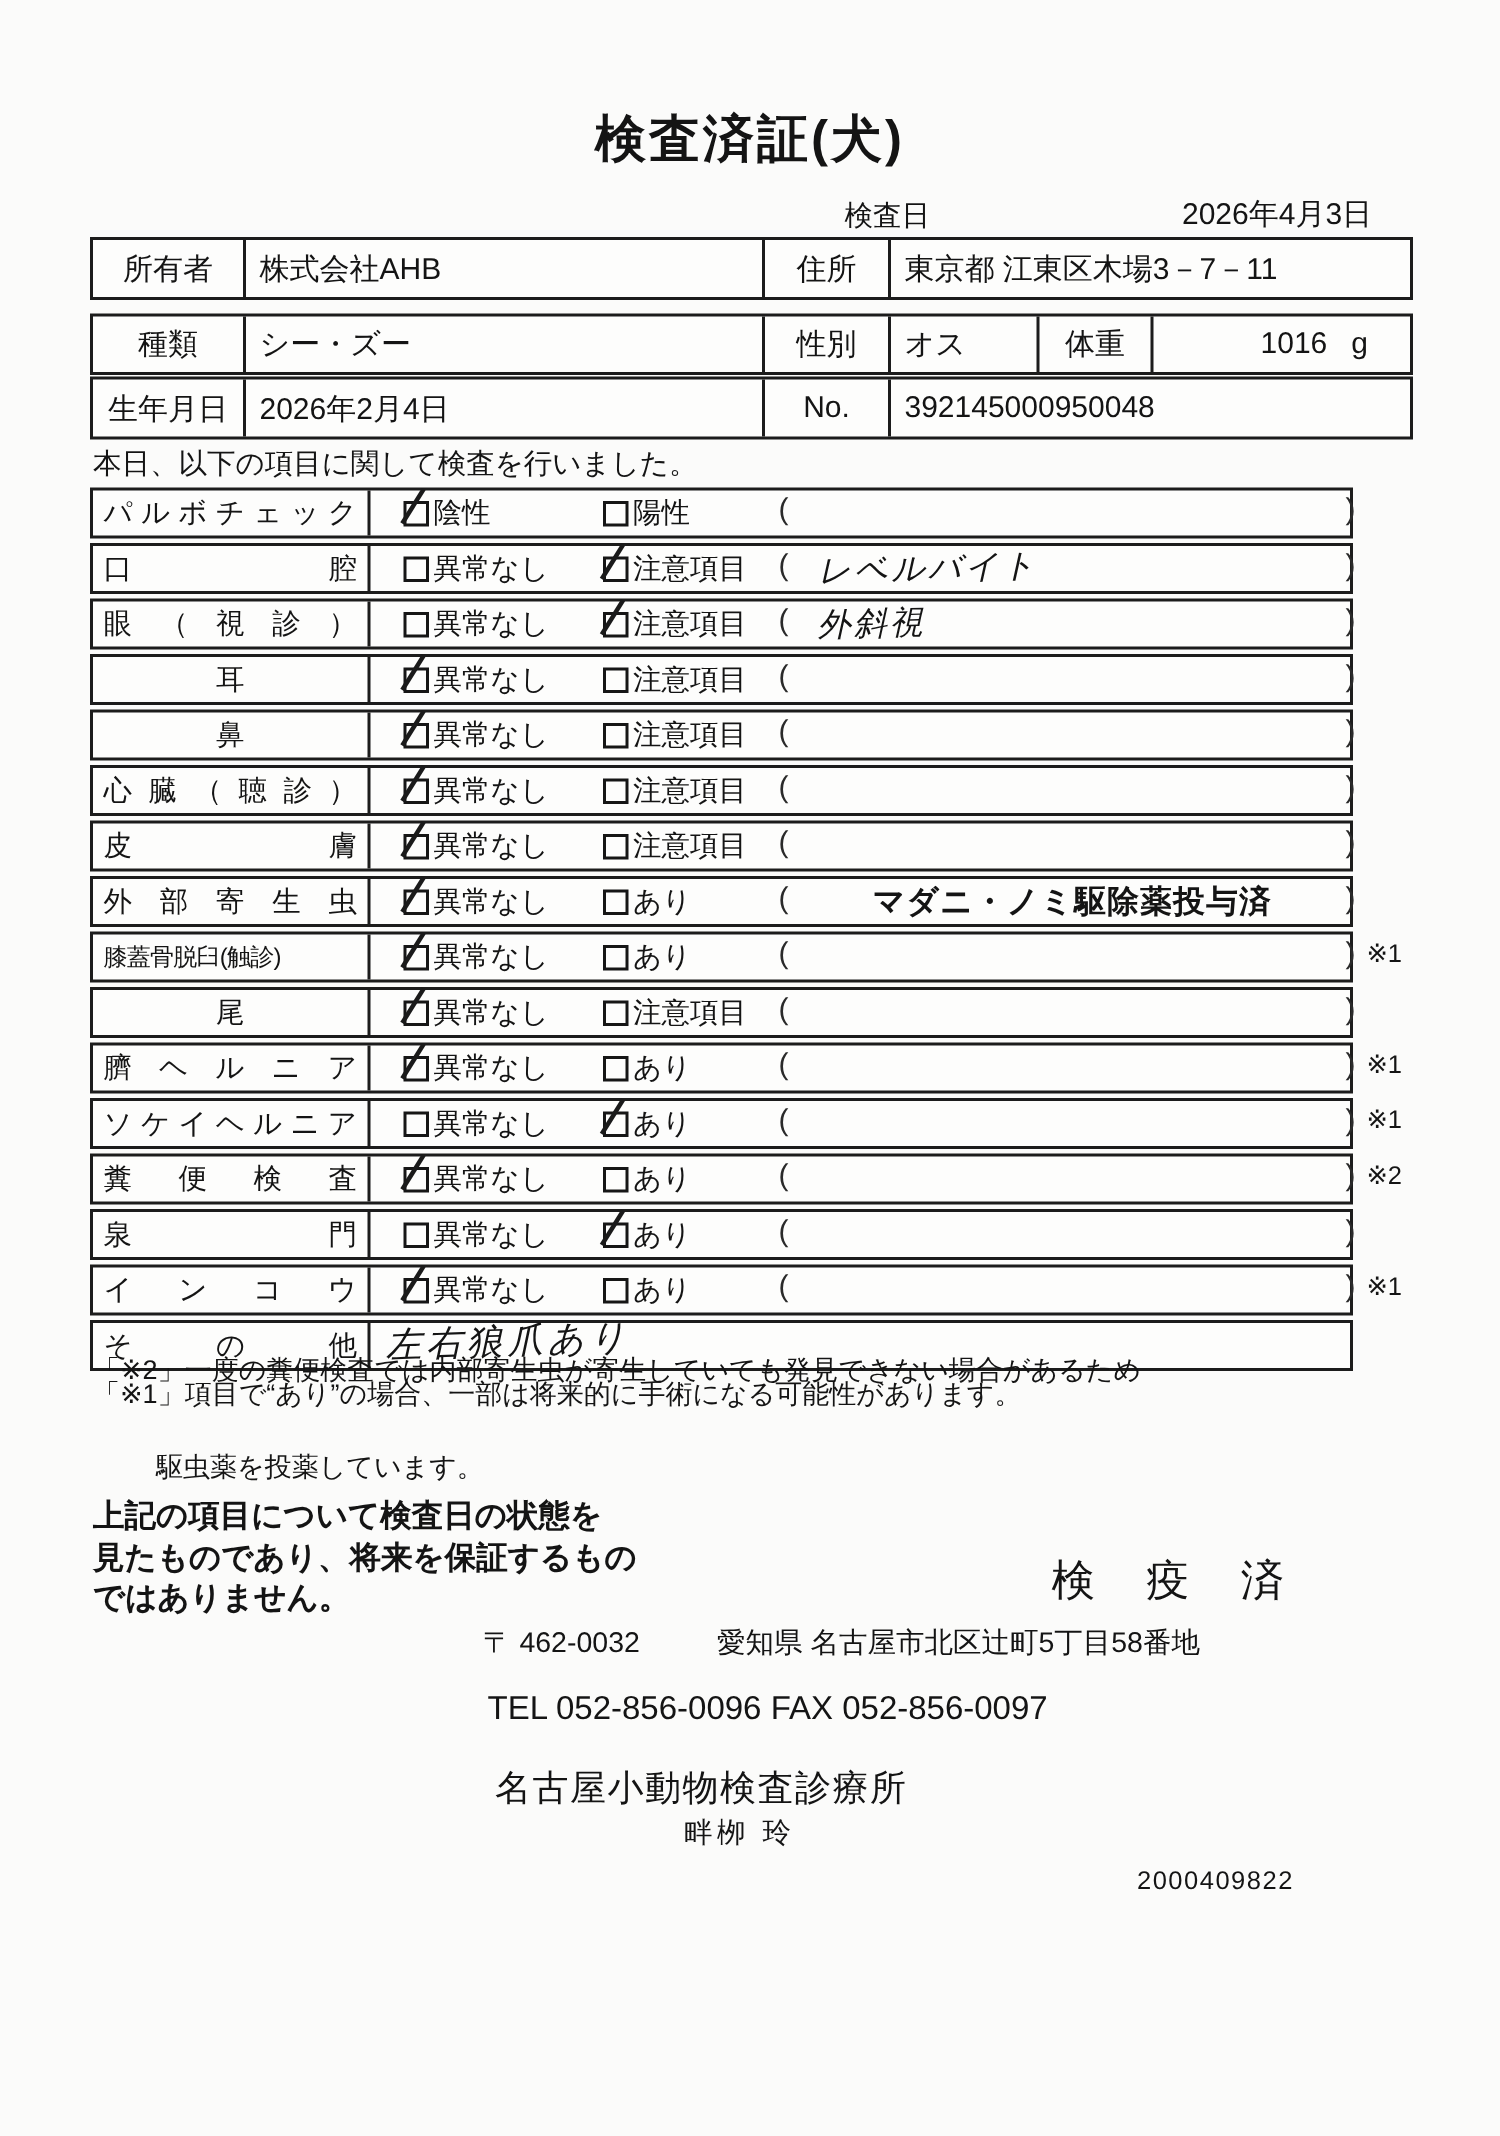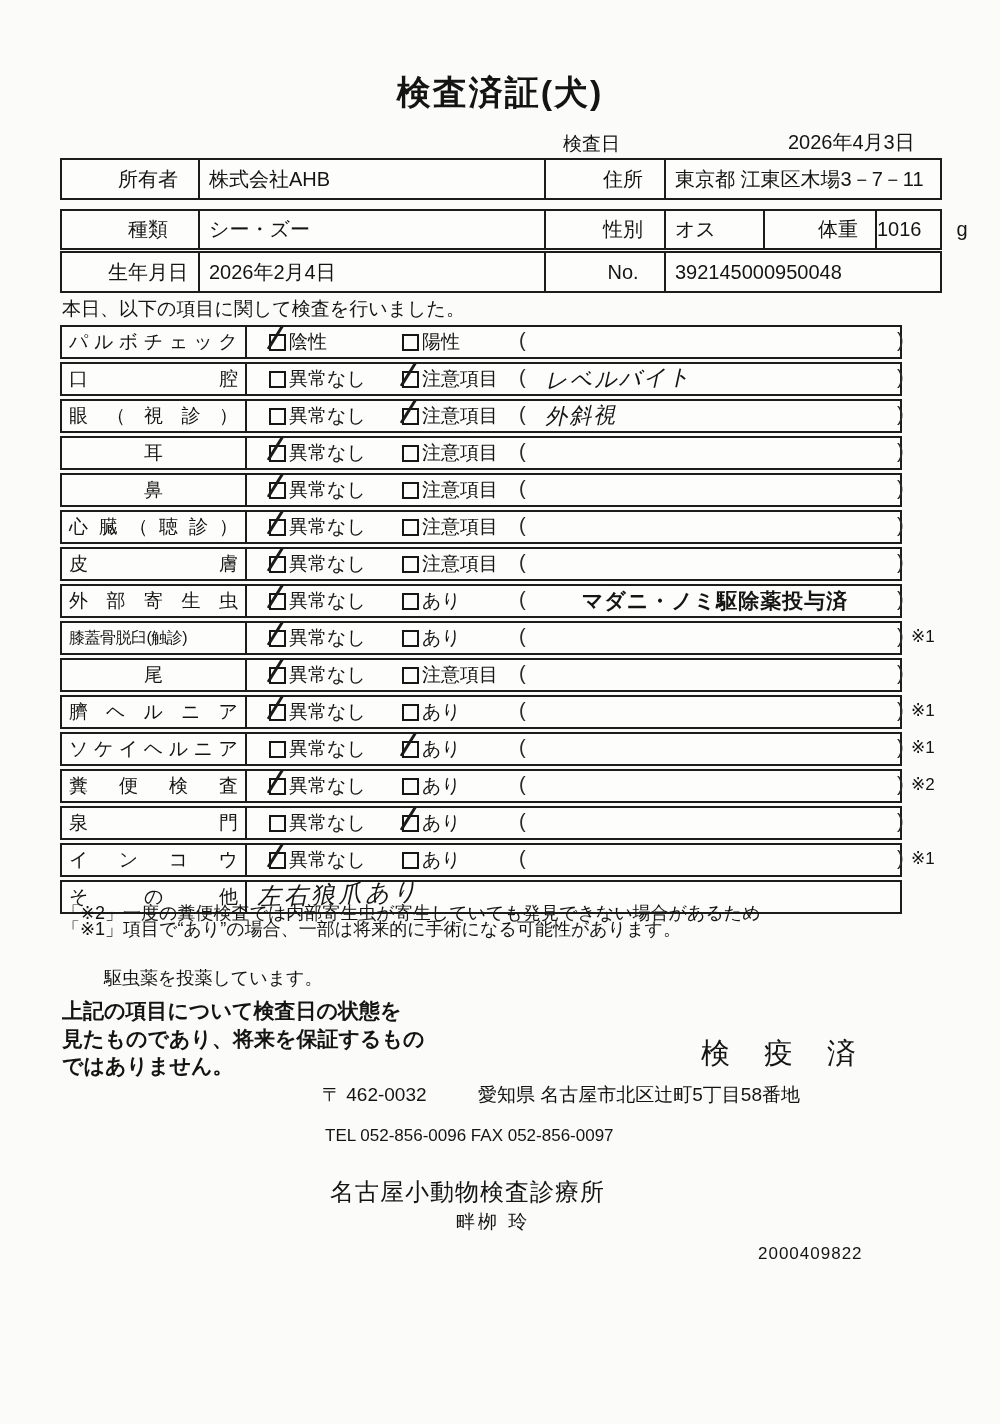--- a/index.html
+++ b/index.html
@@ -13,30 +13,30 @@
   .title{top:70px;left:0;width:100%;text-align:center;font-size:34px;font-weight:bold;letter-spacing:2px;}
   .date-label{top:131px;left:563px;font-size:19px;}
   .date-value{top:129px;left:788px;font-size:20px;}
 
   
   .itable{left:60px;width:878px;border:2px solid #1c1c1c;display:flex;align-items:stretch;font-size:20px;background:#fdfdfc;}
   .t1{top:158px;height:38px;}
   .t2a{top:209px;height:37px;}
   .t2b{top:251px;height:38px;}
   .cell{display:flex;align-items:center;}
-  .cell.lab{justify-content:center;padding-left:36px;}
+  .cell.lab{justify-content:center;}
   .cell.val{padding-left:9px;}
   .br{border-right:2px solid #1c1c1c;}
   .w100{width:100px;flex:none;}
   .w335{width:335px;flex:none;}
   .w82{width:82px;flex:none;}
   .w88{width:88px;flex:none;}
   .w74{width:74px;flex:none;}
   .grow{flex:1;}
-  .weight-val{justify-content:flex-end;padding-right:28px;gap:19px;}
+  .weight-val{justify-content:flex-end;padding-right:28px;}
   .weight-unit{margin-left:16px;}
 
   .intro{top:296px;left:62px;font-size:19px;}
 
   
   .exam{top:325px;left:60px;width:842px;}
   .erow{position:relative;height:30px;border:2px solid #1c1c1c;margin-bottom:3px;background:#fdfdfc;display:flex;align-items:stretch;}
   .elabel{width:169px;flex:none;border-right:2px solid #1c1c1c;padding:0 7px;font-size:19px;display:flex;align-items:center;overflow:hidden;}
   .elabel.j{justify-content:space-between;}
   .elabel.j span{display:flex;justify-content:space-between;width:100%;}
@@ -63,21 +63,21 @@
 
   .fn{left:62px;font-size:18px;}
   .fn1{top:917px;}
   .fn2a{top:901px;}
   .fn2b{top:966px;left:104px;}
 
   .statement{top:997px;left:62px;font-size:21px;font-weight:bold;line-height:27.5px;white-space:pre-line;}
   .stamp{top:1034px;left:701px;font-size:29px;letter-spacing:13px;}
   .postal{top:1082px;left:322px;font-size:19px;}
   .caddress{top:1082px;left:478px;font-size:19px;}
-  .telfax{top:1126px;left:325px;font-size:17px;}
+  .telfax{top:1126px;left:325px;font-size:22px;}
   .cname{top:1176px;left:330px;font-size:24px;letter-spacing:1px;}
   .cperson{top:1209px;left:456px;font-size:19px;letter-spacing:3px;}
   .serial{top:1244px;left:758px;font-size:17px;letter-spacing:1px;}
 </style>
 </head>
 <body>
 
 <div class="page">
 
   <div class="abs title">検査済証(犬)</div>

